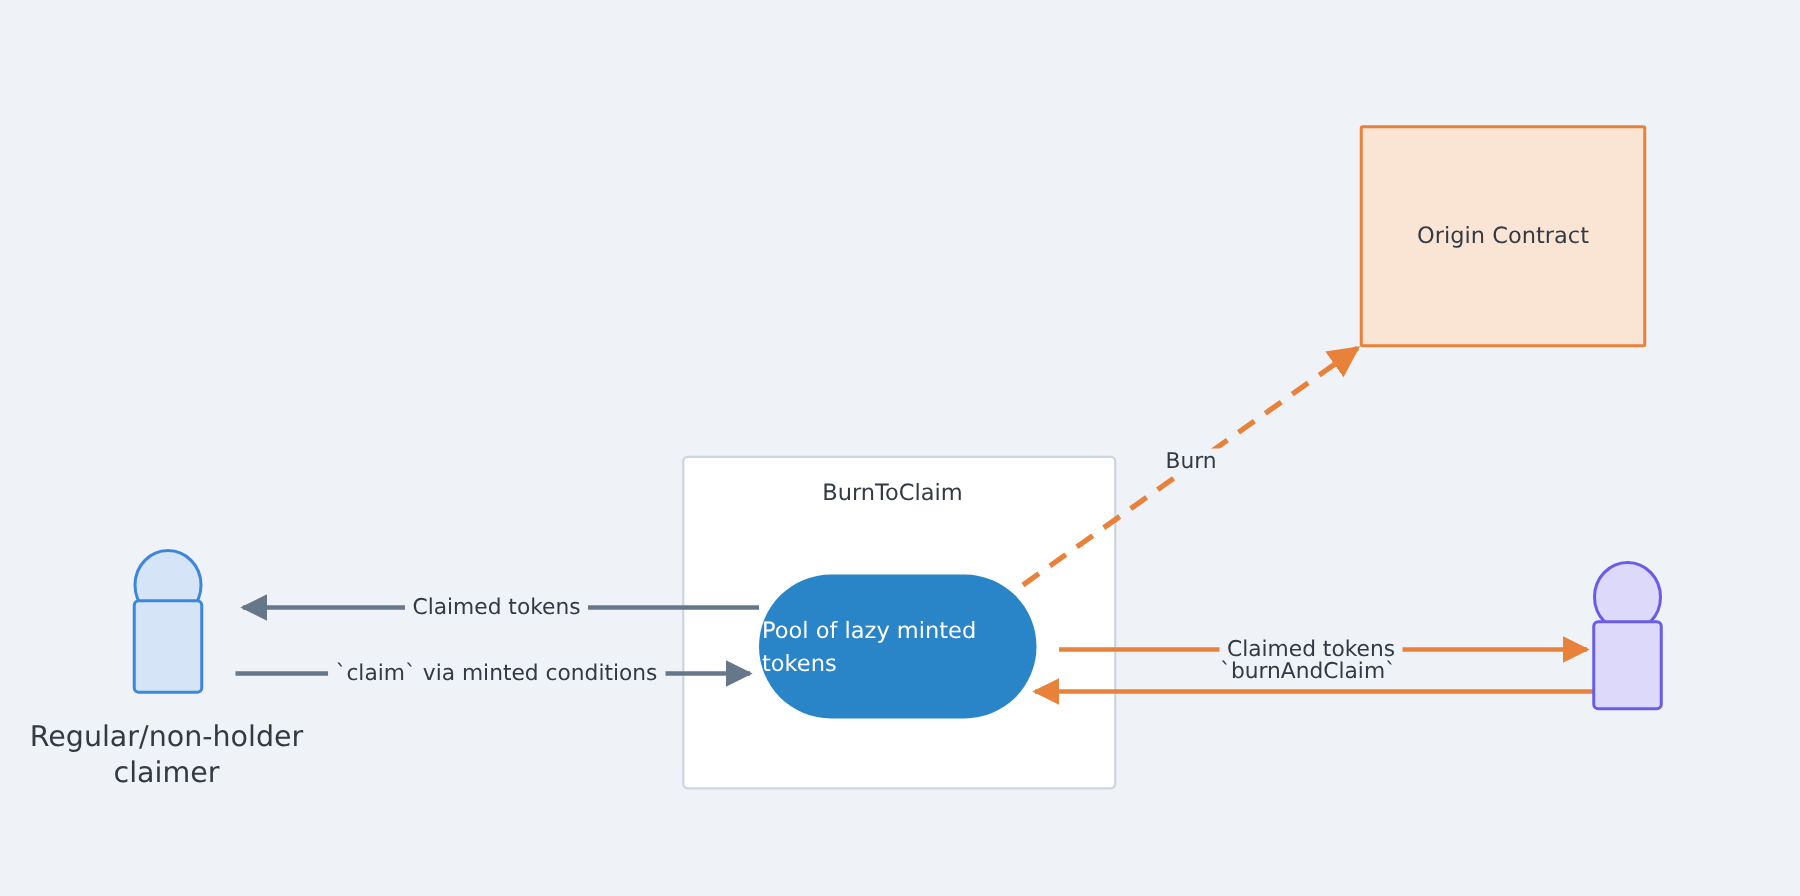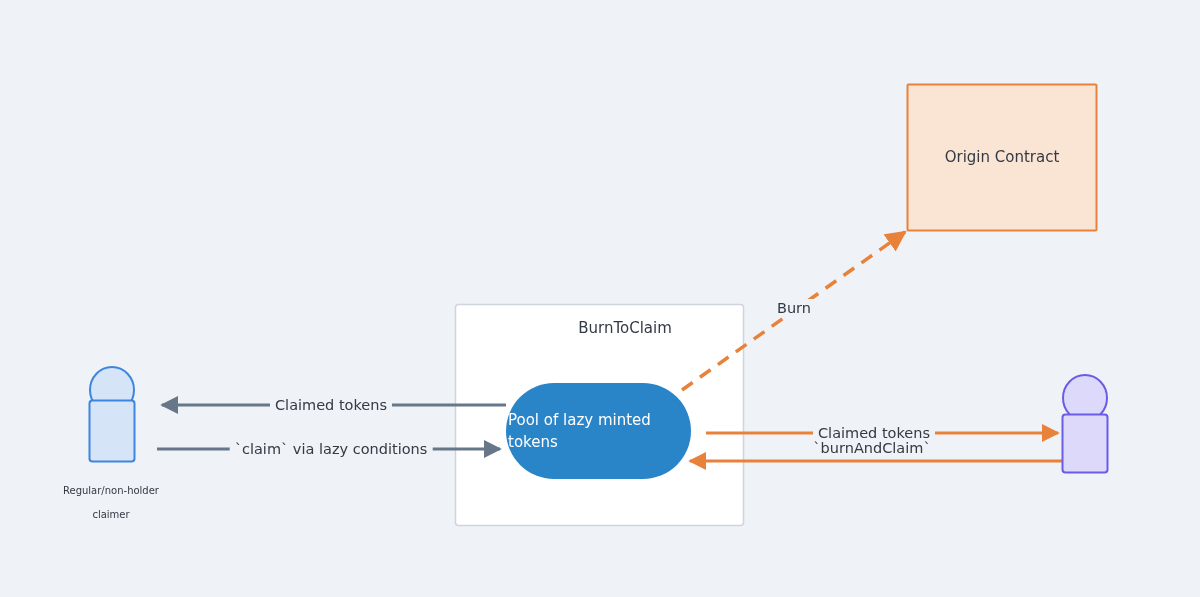--- a/index.html
+++ b/index.html
@@ -50,21 +50,21 @@
     font-size: 15px;
     line-height: 22px;
     text-align: left;
     white-space: pre;
     transform: translate(-50%, -50%);
     width: 180px;
   }
   .actor-cap {
     position: absolute;
     color: #333a44;
-    font-size: 10px;
+    font-size: 19px;
     line-height: 24px;
     text-align: center;
     white-space: pre;
     transform: translateX(-50%);
   }
 </style>
 </head>
 <body>
 
 <div id="stage">
@@ -97,32 +97,32 @@
 
     <ellipse cx="112" cy="390" rx="22" ry="23" fill="#d6e4f7" stroke="#3d86e0" stroke-width="2"></ellipse>
     <rect x="89.5" y="400.5" width="45" height="61" fill="#d6e4f7" stroke="#3d86e0" stroke-width="2" rx="3"></rect>
 
     <ellipse cx="1085" cy="398" rx="22" ry="23" fill="#dcd9fb" stroke="#6b5ce7" stroke-width="2"></ellipse>
     <rect x="1062.5" y="414.5" width="45" height="58" fill="#dcd9fb" stroke="#6b5ce7" stroke-width="2" rx="3"></rect>
   </svg>
 
   <div class="node-title" style="left:1002px; top:157px;">Origin Contract</div>
 
-  <div class="node-title" style="left:625px; top:328px;">BurnToClaim</div>
+  <div class="node-title" style="left:595px; top:328px;">BurnToClaim</div>
 
   <div class="ellipse-text" style="left:598px; top:431px;">Pool of lazy minted
 tokens</div>
 
   <div class="actor-cap" style="left:111px; top:479px;">Regular/non-holder
 claimer</div>
 
 
   <div class="edge-lbl" style="left:331px; top:405px;">Claimed tokens</div>
 
-  <div class="edge-lbl" style="left:331px; top:449px;">`claim` via lazy conditions</div>
+  <div class="edge-lbl" style="left:331px; top:449px;">`claim` via minted conditions</div>
 
   <div class="edge-lbl" style="left:794px; top:308px;">Burn</div>
 
   <div class="edge-lbl" style="left:874px; top:433px;">Claimed tokens</div>
 
   <div class="edge-lbl" style="left:872px; top:448px;">`burnAndClaim`</div>
 
 </div>
 
 </body></html>

